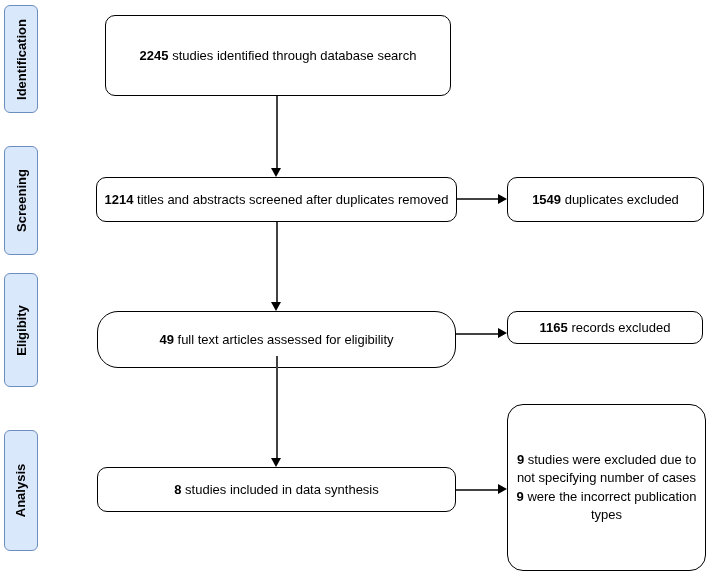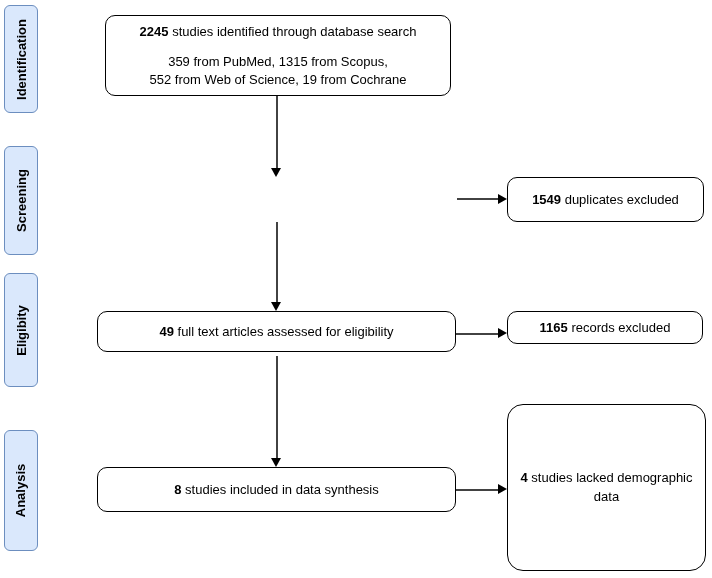--- a/index.html
+++ b/index.html
@@ -55,21 +55,21 @@
   .arrow-right {
     position: absolute; width: 0; height: 0;
     border-top: 5.5px solid transparent;
     border-bottom: 5.5px solid transparent;
     border-left: 9px solid #000000;
   }
   #box-identified { left: 105px; top: 15px; width: 346px; height: 81px; }
   #box-identified .subnote { margin-top: 13px; }
   #box-screened   { left: 96px;  top: 177px; width: 361px; height: 45px; padding: 2px; }
   #box-duplicates { left: 507px; top: 177px; width: 197px; height: 45px; }
-  #box-fulltext   { left: 97px;  top: 311px; width: 359px; height: 41px; }
+  #box-fulltext   { left: 97px;  top: 311px; width: 359px; height: 57px; border-radius: 21px; }
   #box-excluded   { left: 507px; top: 311px; width: 196px; height: 33px; }
   #box-included   { left: 97px;  top: 467px; width: 359px; height: 45px; }
   #box-reasons    { left: 507px; top: 404px; width: 199px; height: 167px; border-radius: 16px; line-height: 1.4; }
   #stage-identification { left: 4px; top: 5px;   width: 34px; height: 108px; }
   #stage-screening      { left: 4px; top: 146px; width: 34px; height: 109px; }
   #stage-eligibity      { left: 4px; top: 273px; width: 34px; height: 114px; }
   #stage-analysis       { left: 4px; top: 430px; width: 34px; height: 121px; }
 </style>
 </head>
 <body>
@@ -84,45 +84,45 @@
   </div>
   <div class="stage-box" id="stage-eligibity">
     <span>Eligibity</span>
   </div>
   <div class="stage-box" id="stage-analysis">
     <span>Analysis</span>
   </div>
 
   <div class="flow-box" id="box-identified">
     <div><b>2245</b><span> studies identified through database search</span></div>
-    <div class="subnote">
-      <div>359 from PubMed, 1315 from Scopus,</div>
-      <div>552 from Web of Science, 19 from Cochrane</div>
-    </div>
   </div>
 
+  <div class="flow-box" id="box-screened">
+    <div><b>1214</b><span> titles and abstracts screened after duplicates removed</span></div>
+  </div>
 
   <div class="flow-box" id="box-duplicates">
     <div><b>1549</b><span> duplicates excluded</span></div>
   </div>
 
   <div class="flow-box" id="box-fulltext">
     <div><b>49</b><span> full text articles assessed for eligibility</span></div>
   </div>
 
   <div class="flow-box" id="box-excluded">
     <div><b>1165</b><span> records excluded</span></div>
   </div>
 
   <div class="flow-box" id="box-included">
     <div><b>8</b><span> studies included in data synthesis</span></div>
   </div>
 
   <div class="flow-box" id="box-reasons">
-    <div><b>4</b><span> studies lacked demographic data</span></div>
+    <div><b>9</b><span> studies were excluded due to not specifying number of cases</span></div>
+    <div><b>9</b><span> were the incorrect publication types</span></div>
   </div>
 
   <div class="vline" style="left:276px; top:96px;  height:72px;"></div>
   <div class="arrow-down" style="left:271px; top:168px;"></div>
 
   <div class="vline" style="left:276px; top:222px; height:80px;"></div>
   <div class="arrow-down" style="left:271px; top:302px;"></div>
 
   <div class="vline" style="left:276px; top:356px; height:102px;"></div>
   <div class="arrow-down" style="left:271px; top:458px;"></div>

